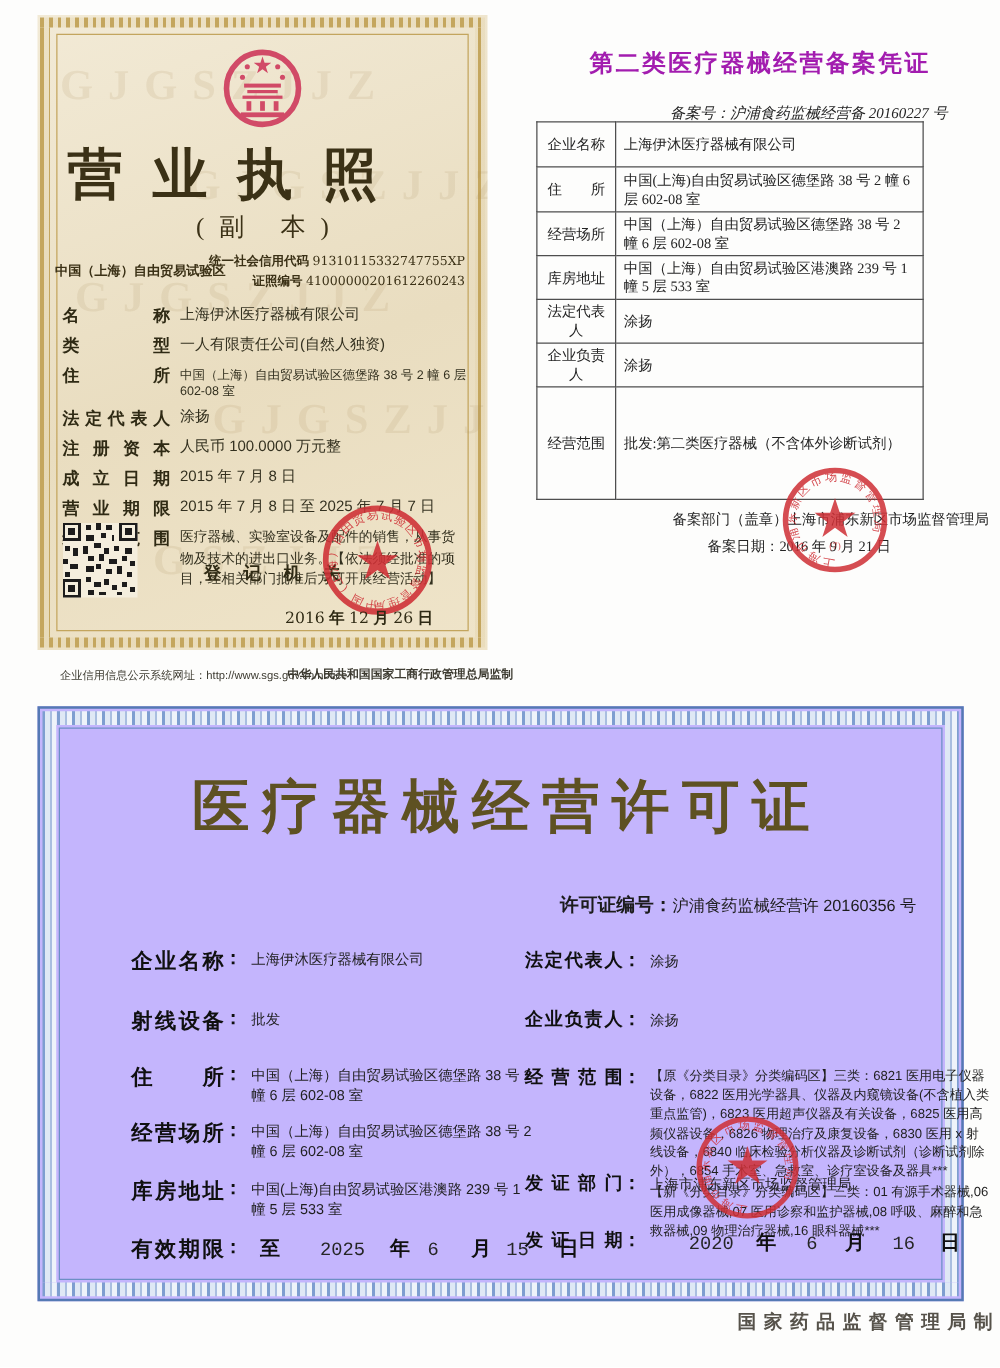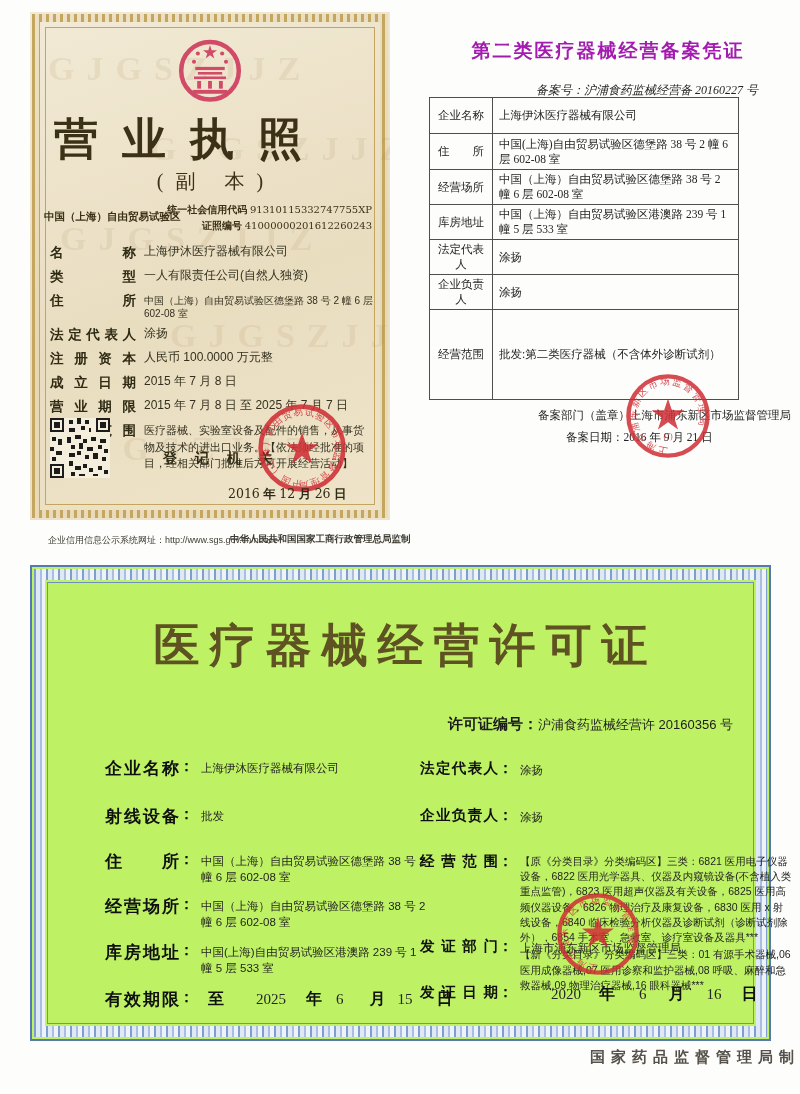--- a/index.html
+++ b/index.html
@@ -44,42 +44,42 @@
   .fdoc-title{position:absolute;left:0;top:8px;width:100%;text-align:center;font-size:19px;
       font-weight:bold;letter-spacing:2px;color:#a21caf;}
   .fdoc-no{position:absolute;left:116px;top:52px;font-size:12px;color:#242424;font-style:italic;}
   .ftable{position:absolute;left:9px;top:67px;width:310px;border-collapse:collapse;}
   .ftable td{border:1px solid #4e4e4e;font-size:11.5px;color:#242424;padding:2px 6px;vertical-align:middle;}
   .ftable td.lab{width:50px;text-align:center;}
   .ftable td.lab .j{display:inline-block;width:46px;text-align:justify;text-align-last:justify;}
   .fdoc-dept{position:absolute;left:118px;top:378px;font-size:11.5px;color:#242424;}
   .fdoc-date{position:absolute;left:146px;top:400px;font-size:11.5px;color:#242424;}
   
-  .mdoc{position:absolute;left:30px;top:565px;width:741px;height:476px;background:#bef264;}
+  .mdoc{position:absolute;left:30px;top:565px;width:741px;height:476px;background:#c4b5fd;}
   .m-b1{position:absolute;inset:0;border:2px solid #5579b4;}
   .m-band{position:absolute;inset:4px;border:11px solid transparent;
       border-image:repeating-linear-gradient(90deg,#7e9ed0 0 2px,#dfe8f5 2px 6px,#a9bee0 6px 8px,#eef3fa 8px 12px) 11;}
   .m-b2{position:absolute;inset:17px;border:1.5px solid #6c8fc4;}
   .m-title{position:absolute;left:0;top:50px;width:100%;text-align:center;
       font-family:"Liberation Serif",serif;font-weight:bold;font-size:46px;
       letter-spacing:10px;text-indent:10px;color:#5e5122;}
   .m-no{position:absolute;left:418px;top:150px;font-size:13px;color:#1c1c1c;white-space:nowrap;}
   .m-no b{font-size:15px;font-family:"Liberation Serif",serif;}
   .mrow{position:absolute;display:flex;align-items:flex-start;}
   .mlab{flex:none;display:inline-block;font-weight:bold;color:#101010;
       text-align:justify;text-align-last:justify;font-family:"Liberation Serif",serif;}
   .mlab.l{width:74px;font-size:17px;}
   .mlab.r{width:78px;font-size:14.5px;}
   .mcolon{font-weight:bold;color:#101010;font-size:15px;}
   .mval{font-size:11.5px;color:#1f1f1f;line-height:1.4;padding-left:7px;padding-top:3px;}
   .mval.w{width:228px;}
   .mval.scope{width:272px;font-size:10.5px;line-height:1.45;padding-top:2px;}
   .mval.scope p{margin:0 0 2px 0;}
   .mdate{display:flex;align-items:baseline;font-size:16px;color:#101010;padding-top:1px;}
-  .mdate .num{font-family:Liberation Serif, serif;font-size:15px;color:#262626;}
+  .mdate .num{font-family:Liberation Mono, monospace;font-size:15px;color:#262626;}
   .mdate .u{font-weight:bold;font-family:"Liberation Serif",serif;}
   .page-foot{position:absolute;left:0;top:1048px;width:100%;text-align:right;font-size:15px;
       letter-spacing:6px;font-weight:bold;color:#56524a;font-family:"Liberation Serif",serif;}
   .sealtext{font-family:"Liberation Serif",serif;}
 </style>
 </head>
 <body>
 
 <div class="page">
 

